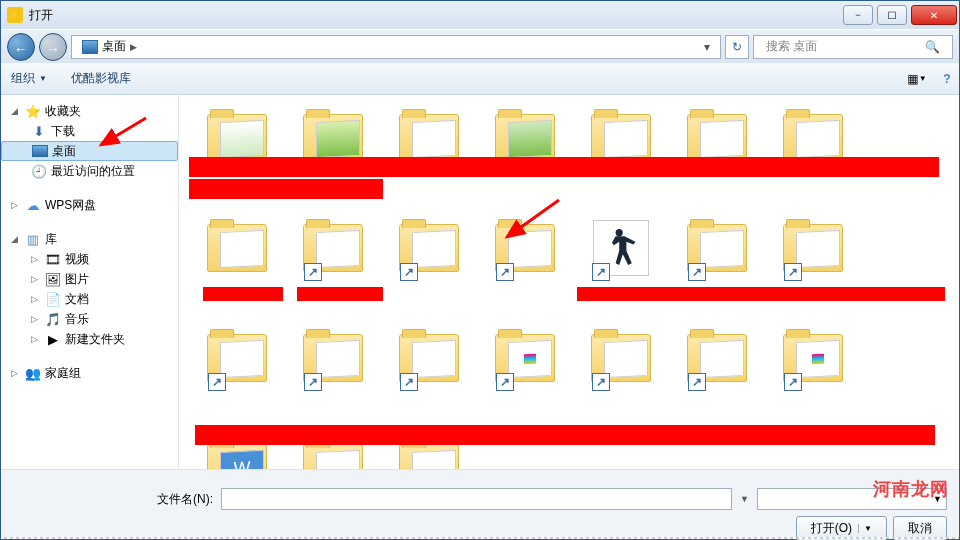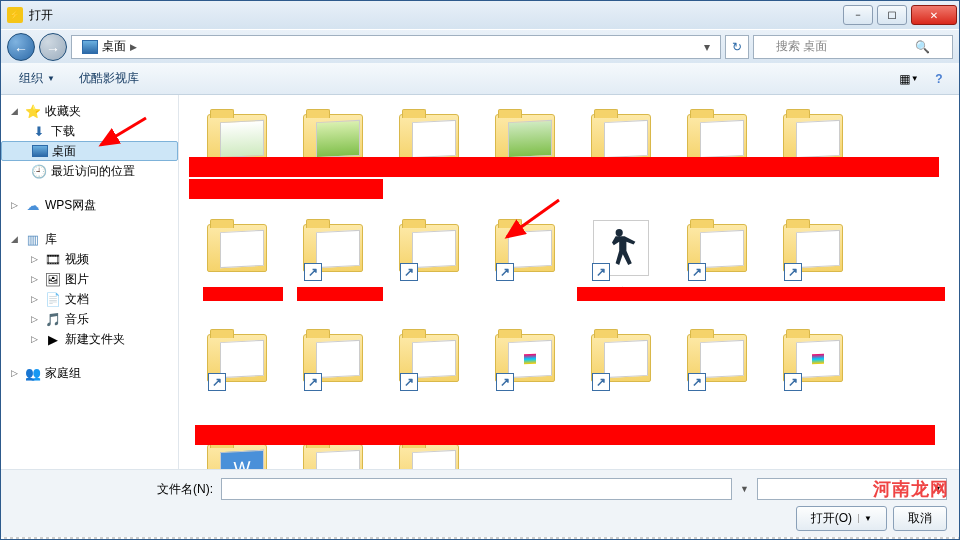--- a/index.html
+++ b/index.html
@@ -11,23 +11,23 @@
 .win-btn { width: 30px; height: 20px; border: 1px solid #8a9db3; border-radius: 3px; margin: 2px; background: linear-gradient(#f5f9fc,#d9e6f2); display: flex; align-items: center; justify-content: center; font-size: 10px; }
 .win-btn.close { width: 46px; background: linear-gradient(#f07a6e,#d9281b); color: #fff; border-color: #8e1a11; }
 .navbar { height: 34px; background: linear-gradient(#eaf1f8,#d9e6f2); display: flex; align-items: center; padding: 4px 6px; gap: 4px; border-top: 1px solid #fff; }
 .nav-arrow { width: 28px; height: 28px; border-radius: 50%; background: radial-gradient(circle at 30% 30%,#7fb3e0,#2d6aa8); border: 1px solid #1f4e7a; display: flex; align-items: center; justify-content: center; color: #fff; font-size: 14px; }
 .nav-arrow.fwd { background: radial-gradient(circle at 30% 30%,#cfd9e2,#9bacbd); }
 .addr { flex: 1; display: flex; align-items: center; background: #fff; border: 1px solid #a0b0c0; height: 24px; padding: 0 4px; }
 .addr .seg { padding: 0 6px; display: flex; align-items: center; gap: 4px; height: 22px; }
 .addr .seg .tri { font-size: 9px; color: #555; }
 .addr .drop { margin-left: auto; padding: 0 6px; color: #555; }
 .refresh { width: 24px; height: 24px; border: 1px solid #a0b0c0; background: #fff; display: flex; align-items: center; justify-content: center; color: #2d6aa8; }
-.search { width: 200px; height: 24px; border: 1px solid #a0b0c0; background: #fff; display: flex; align-items: center; padding: 0 22px; color: #888; justify-content: center; }
+.search { width: 200px; height: 24px; border: 1px solid #a0b0c0; background: #fff; display: flex; align-items: center; padding: 0 12px; color: #888; justify-content: center; }
 .search .mag { margin-left: auto; color: #2d6aa8; }
-.toolbar { height: 32px; background: linear-gradient(#f5f9fc,#e2ecf5); border-bottom: 1px solid #c4d3e0; display: flex; align-items: center; padding: 0 8px; gap: 4px; }
+.toolbar { height: 32px; background: linear-gradient(#f5f9fc,#e2ecf5); border-bottom: 1px solid #c4d3e0; display: flex; align-items: center; padding: 0 0; gap: 4px; }
 .toolbar .btn { padding: 4px 10px; display: flex; align-items: center; gap: 4px; color: #1a3f66; }
 .toolbar .btn .tri { font-size: 8px; }
 .toolbar .right { margin-left: auto; display: flex; gap: 6px; }
 .toolbar .iconbtn { width: 24px; height: 22px; border: 1px solid transparent; display: flex; align-items: center; justify-content: center; }
 .body { flex: 1; display: flex; overflow: hidden; }
 .sidebar { width: 178px; background: #fff; border-right: 1px solid #e0e6ec; padding: 6px 0; overflow: hidden; position: relative; }
 .tree-group { margin-bottom: 14px; }
 .tree-item { display: flex; align-items: center; padding: 2px 4px 2px 10px; gap: 4px; height: 20px; }
 .tree-item.sel { background: #cde6f7; border: 1px solid #7db2d9; border-radius: 2px; }
 .tree-item.child { padding-left: 30px; }
@@ -38,21 +38,21 @@
 .item { width: 96px; height: 110px; display: flex; flex-direction: column; align-items: center; padding: 4px; position: relative; }
 .thumb { width: 70px; height: 70px; position: relative; display: flex; align-items: center; justify-content: center; }
 .folder { width: 60px; height: 48px; background: linear-gradient(#fde9a8,#f5d36b); border-radius: 3px 3px 2px 2px; position: relative; border: 1px solid #d9b84a; }
 .folder::before { content: ""; position: absolute; top: -6px; left: 2px; width: 22px; height: 8px; background: #f5d36b; border-radius: 2px 2px 0 0; border: 1px solid #d9b84a; border-bottom: none; }
 .folder .inner { position: absolute; left: 12px; top: 6px; width: 44px; height: 36px; background: #fff; border: 1px solid #ccc; transform: skewY(-3deg); }
 .cs-thumb { width: 56px; height: 56px; background: #fff; border: 1px solid #ccc; display: flex; align-items: center; justify-content: center; }
 .cs-thumb svg { width: 36px; height: 48px; }
 .shortcut { position: absolute; left: 6px; bottom: 2px; width: 18px; height: 18px; background: #fff; border: 1px solid #3a6ea5; display: flex; align-items: center; justify-content: center; color: #3a6ea5; font-size: 12px; font-weight: bold; }
 .label { font-size: 12px; text-align: center; margin-top: 2px; max-width: 90px; word-break: break-all; }
 .redbar { position: absolute; background: #ff0000; height: 20px; }
-.bottom { height: 70px; border-top: 1px solid #dde5ec; background: #f0f4f8; padding: 8px 12px; display: flex; flex-direction: column; gap: 6px; }
+.bottom { height: 70px; border-top: 1px solid #dde5ec; background: #f0f4f8; padding: 18px 12px; display: flex; flex-direction: column; gap: 6px; }
 .row { display: flex; align-items: center; gap: 8px; }
 .row .lbl { width: 200px; text-align: right; }
 .row input.fname { flex: 1; height: 22px; border: 1px solid #a0b0c0; padding: 0 4px; background: #fff; }
 .row select, .row .filter { width: 190px; height: 22px; border: 1px solid #a0b0c0; background: #fff; padding: 0 4px; font-size: 11px; display: flex; align-items: center; }
 .row .filter .tri { margin-left: auto; font-size: 9px; }
 .actions { display: flex; justify-content: flex-end; gap: 6px; }
 .actions button { padding: 3px 14px; border: 1px solid #8aa0b8; background: linear-gradient(#fdfefe,#e4ecf3); border-radius: 3px; display: flex; align-items: center; gap: 3px; }
 .actions button .tri { font-size: 8px; border-left: 1px solid #aaa; padding-left: 5px; margin-left: 3px; }
 .arrow-annot { position: absolute; pointer-events: none; }
 .arrow-annot svg { overflow: visible; }

